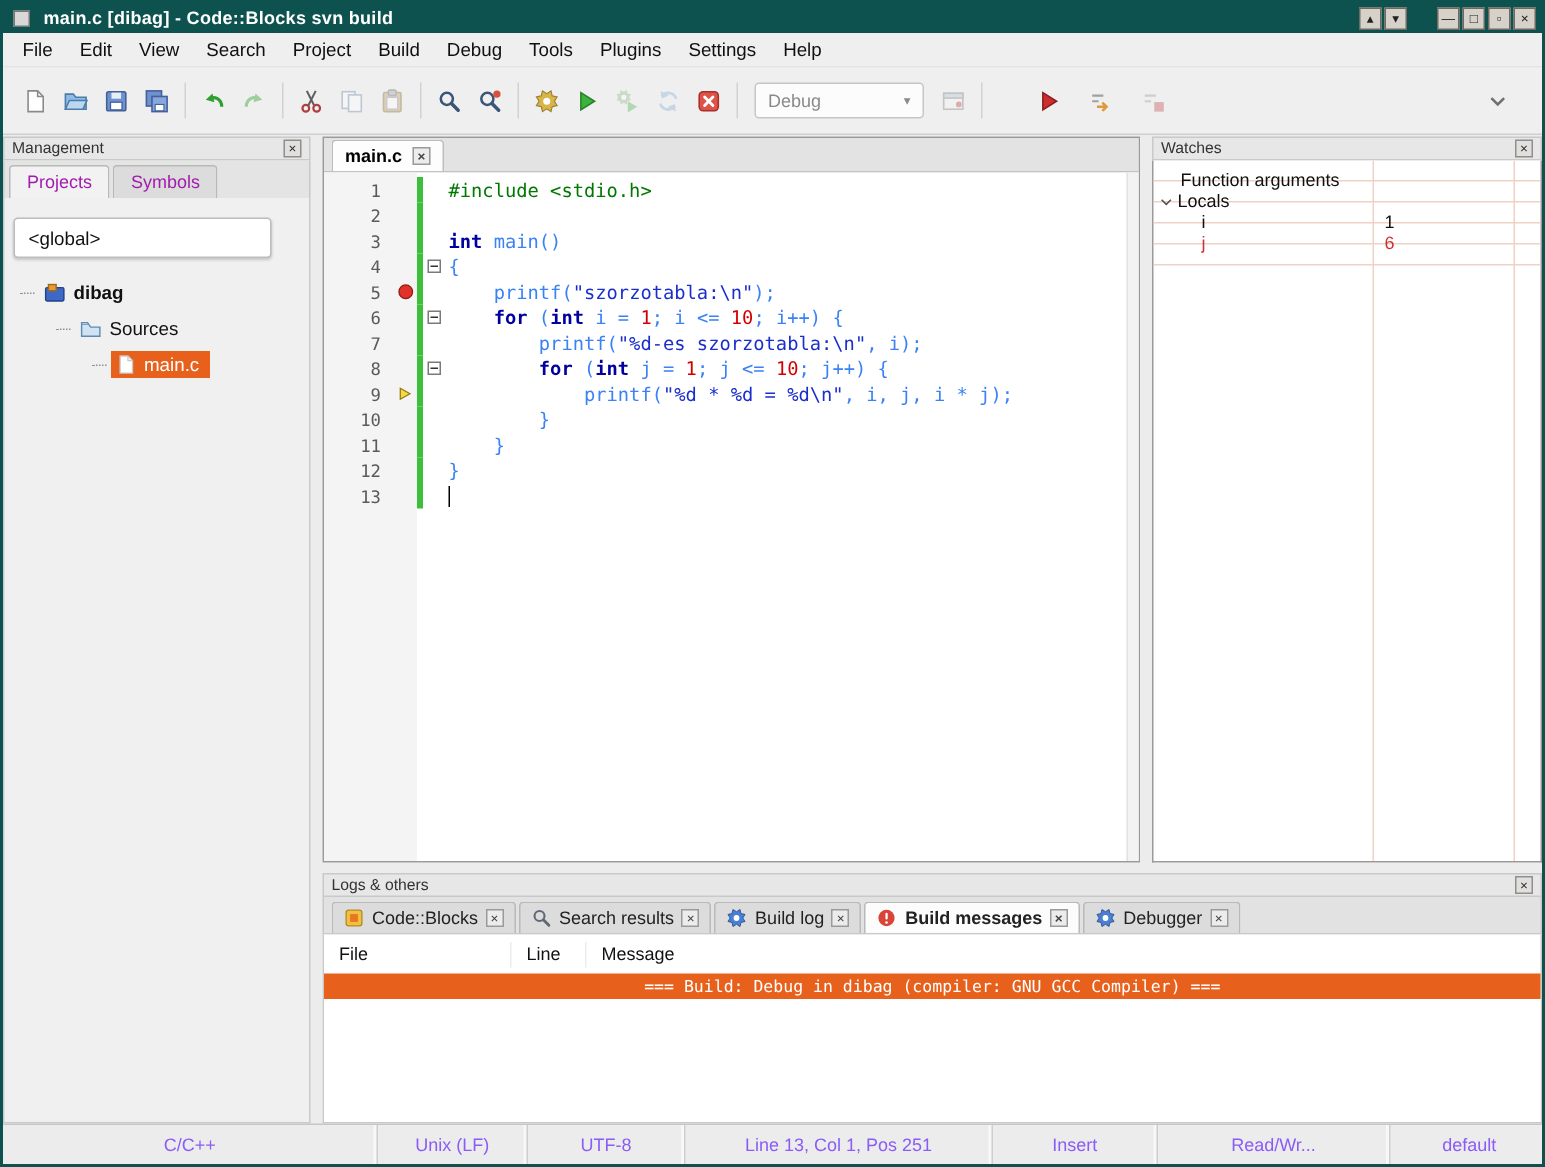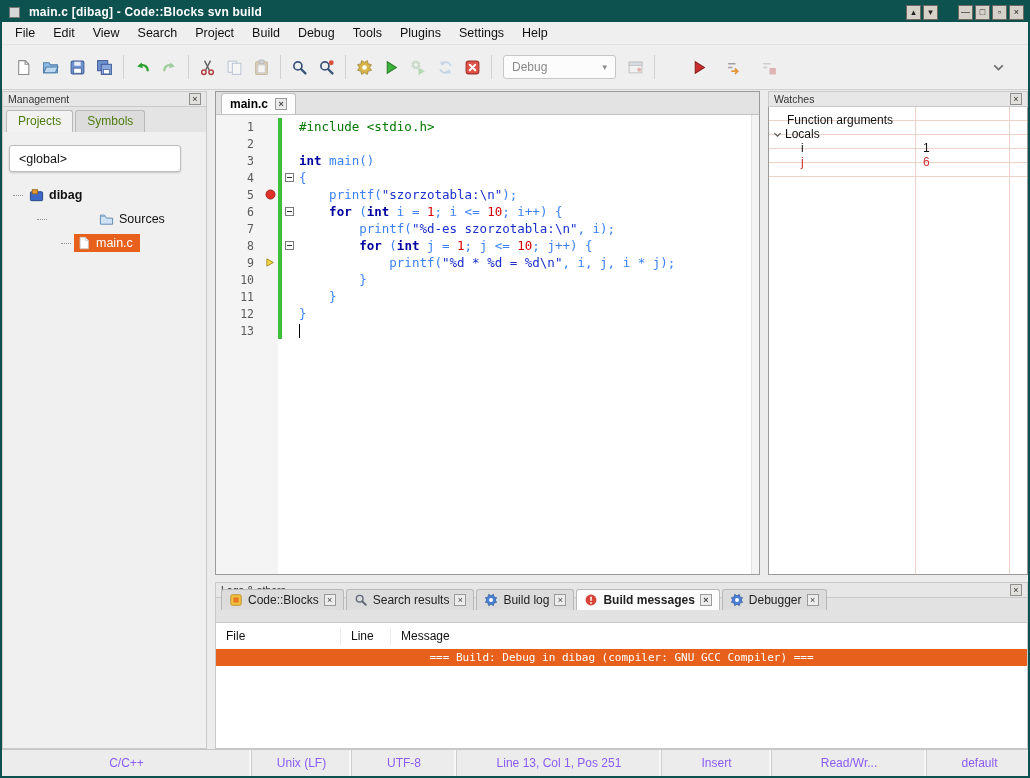--- a/index.html
+++ b/index.html
@@ -24,21 +24,21 @@
   .tb-combo{width:113px;height:24px;background:#FCFCFC;border:1px solid #C6C6C6;border-radius:3px;display:flex;align-items:center;padding:0 8px;margin:0 6px;color:#8A8A8A;font-size:12px;flex:none}
   .tb-combo .chev{margin-left:auto;color:#8A8A8A;font-size:9px}
   .tb-dbggrp{display:flex;gap:8px;align-items:center}
   
   .workspace{flex:1;display:flex;background:#ECECEC;min-height:0;padding-top:1px}
   .panel-header{height:16px;background:#E7E7E7;border:1px solid #C9C9C9;display:flex;align-items:center;padding:0 5px;font-size:10.5px;color:#333;flex:none}
   .panel-close{margin-left:auto;width:12px;height:12px;background:#E2E0DC;border:1px solid #8F8F8F;font-size:9px;line-height:10px;text-align:center;color:#333;flex:none}
   
   .mgmt{width:205px;flex:none;display:flex;flex-direction:column;margin-right:8px}
   .mgmt-tabs{display:flex;align-items:flex-end;height:25px;padding:3px 3px 0;background:#E4E4E4;border-left:1px solid #C9C9C9;border-right:1px solid #C9C9C9}
-  .mgmt-tab{padding:3px 11px 4px;font-size:12px;background:#DCDCDC;border:1px solid #B9B9B9;border-bottom:none;border-radius:3px 3px 0 0;margin-right:2px;color:#4d7c0f}
+  .mgmt-tab{padding:3px 11px 4px;font-size:12px;background:#DCDCDC;border:1px solid #B9B9B9;border-bottom:none;border-radius:3px 3px 0 0;margin-right:2px;color:#a21caf}
   .mgmt-tab.active{background:#F2F2F2}
   .mgmt-body{flex:1;background:#F0F0F0;border:1px solid #C9C9C9;border-top:none;padding:5px 4px}
   .scope-combo{height:27px;width:172px;background:#fff;border:1px solid #BDBDBD;border-radius:3px;display:flex;align-items:center;padding:0 9px;font-size:12.5px;color:#111;box-shadow:0 1px 2px rgba(0,0,0,.18);margin:8px 0 11px 2px}
   .tree{font-size:12.5px;color:#111}
   .tree-row{display:flex;align-items:center;height:24px}
   .tree-conn{width:10px;border-top:1px dotted #909090;margin-right:3px;flex:none}
   .tree-node{display:flex;align-items:center;gap:5px;padding:1px 3px}
   .tree-icon{display:flex;flex:none}
   .tree-row.bold .tree-label{font-weight:bold}
   .tree-row.selected .tree-node{background:var(--accent,#E8611C);color:#fff;padding:2px 7px 2px 3px}
@@ -71,21 +71,21 @@
   .watches{flex:1;display:flex;flex-direction:column;min-width:0}
   .watch-grid{flex:1;background:#fff;border:1px solid #9A9A9A;border-top:none;position:relative;overflow:hidden}
   .w-vline{position:absolute;top:0;bottom:0;width:1px;background:var(--grid_line,#EFD2C6)}
   .watch-row{height:14px;border-bottom:1px solid var(--grid_line,#EFD2C6);position:relative;font-size:12px}
   .w-label{position:absolute;top:6px;color:#111}
   .w-value{position:absolute;top:6px;left:154px;color:#111}
   .w-label.changed,.w-value.changed{color:#D03030}
   .w-chev{position:absolute;left:3px;top:8px;display:flex}
   
   .logs{height:167px;margin-top:7px;display:flex;flex-direction:column;flex:none}
-  .log-tabs{height:25px;background:#E2E2E2;border:1px solid #C9C9C9;border-top:none;display:flex;align-items:flex-end;padding:2px 5px 12px;gap:2px;flex:none}
+  .log-tabs{height:25px;background:#E2E2E2;border:1px solid #C9C9C9;border-top:none;display:flex;align-items:flex-end;padding:2px 5px 0;gap:2px;flex:none}
   .log-tab{height:21px;display:flex;align-items:center;gap:5px;padding:0 7px;background:#DCDCDC;border:1px solid #B9B9B9;border-bottom:none;border-radius:3px 3px 0 0;font-size:12px;color:#222;white-space:nowrap}
   .log-tab.active{background:#FCFCFC;font-weight:bold}
   .lt-ic{display:flex}
   .log-body{flex:1;background:#fff;border:1px solid #C9C9C9;border-top:none;display:flex;flex-direction:column;min-height:0}
   .log-cols{display:flex;height:26px;align-items:center;font-size:12px;color:#111;flex:none}
   .log-col{padding-left:10px;border-right:1px solid #ECECEC;height:17px;line-height:17px}
   .log-hl{height:17px;background:var(--accent,#E8611C);color:#fff;display:flex;align-items:center;justify-content:center;font-family:"DejaVu Sans Mono",monospace;font-size:11px;flex:none}
   .log-rest{flex:1;background:#fff}
   
   .statusbar{height:27px;background:#ECECEC;border-top:1px solid #C6C6C6;display:flex;align-items:center;flex:none}
@@ -333,21 +333,21 @@
               <span class="tree-node">
                 <span class="tree-icon">
                   <svg width="15" height="15" viewBox="0 0 16 16" xmlns="http://www.w3.org/2000/svg">
                     <rect x="1.5" y="4" width="13" height="9.5" rx="1" fill="#3D68C8" stroke="#23427F"></rect>
                     <rect x="3.5" y="1.8" width="5.5" height="4.4" fill="#E89A34" stroke="#A06818"></rect>
                   </svg>
                 </span>
                 <span class="tree-label">dibag</span>
               </span>
             </div>
-            <div class="tree-row" style="padding-left: 30px; gap: 46px;">
+            <div class="tree-row" style="padding-left: 30px;">
               <span class="tree-conn"></span>
               <span class="tree-node">
                 <span class="tree-icon">
                   <svg width="15" height="15" viewBox="0 0 16 16" xmlns="http://www.w3.org/2000/svg">
                     <path d="M1.5 4.5 h5 l1.5 2 h6.5 v6.5 h-13 Z" fill="#CFE3F5" stroke="#5E89B0"></path>
                     <path d="M1.5 4.5 v-1.2 h4.2 l1 1.2" fill="#CFE3F5" stroke="#5E89B0"></path>
                   </svg>
                 </span>
                 <span class="tree-label">Sources</span>
               </span>

